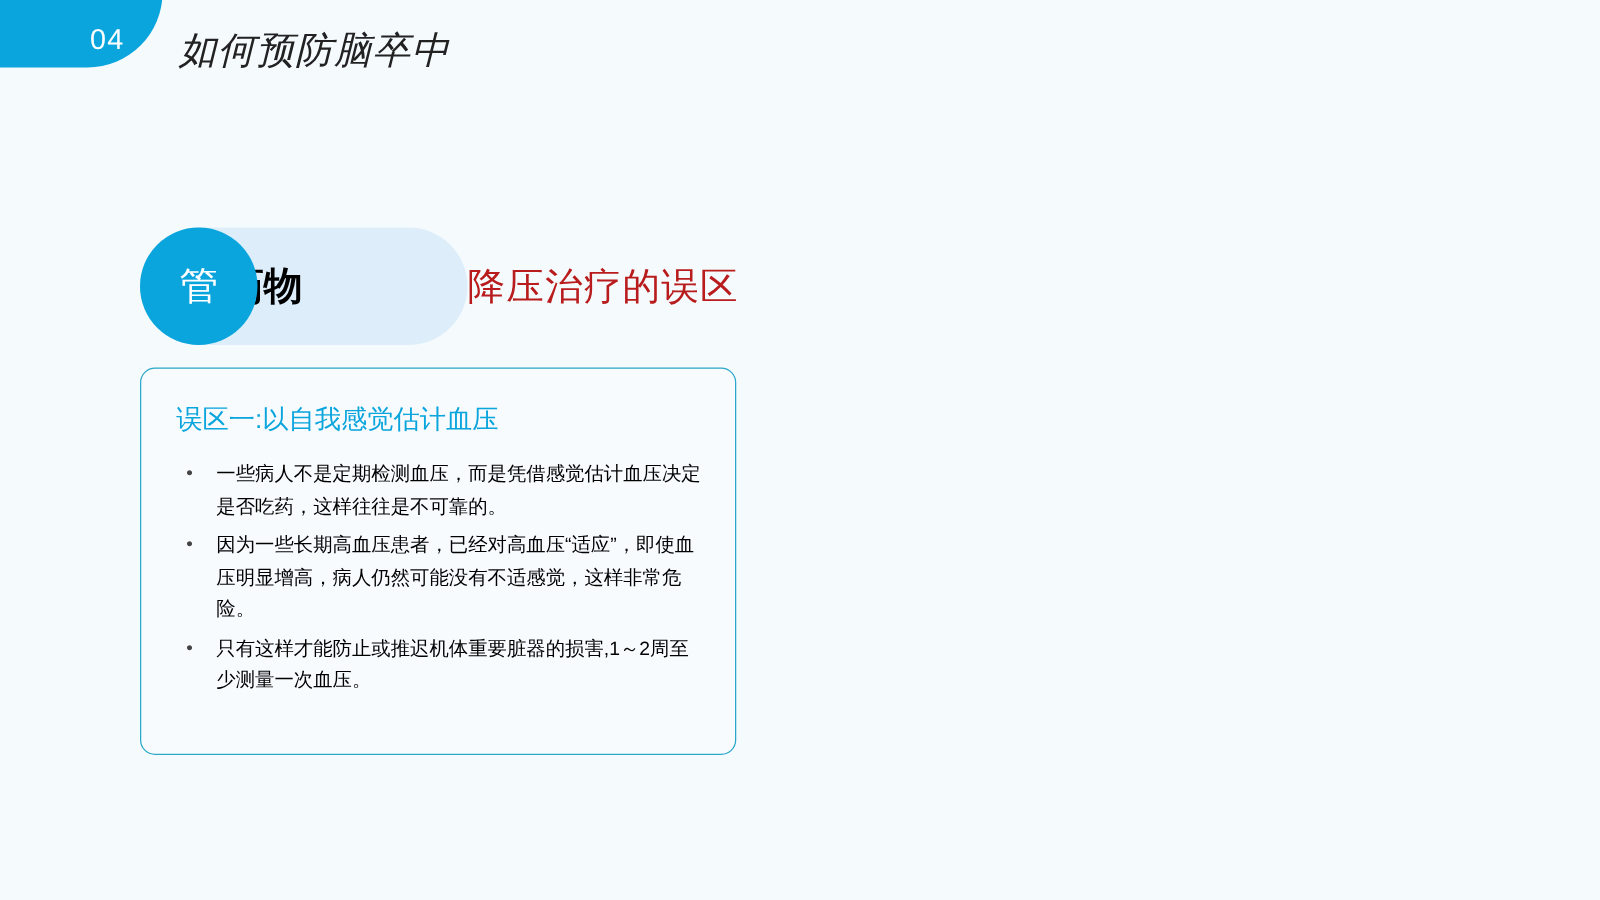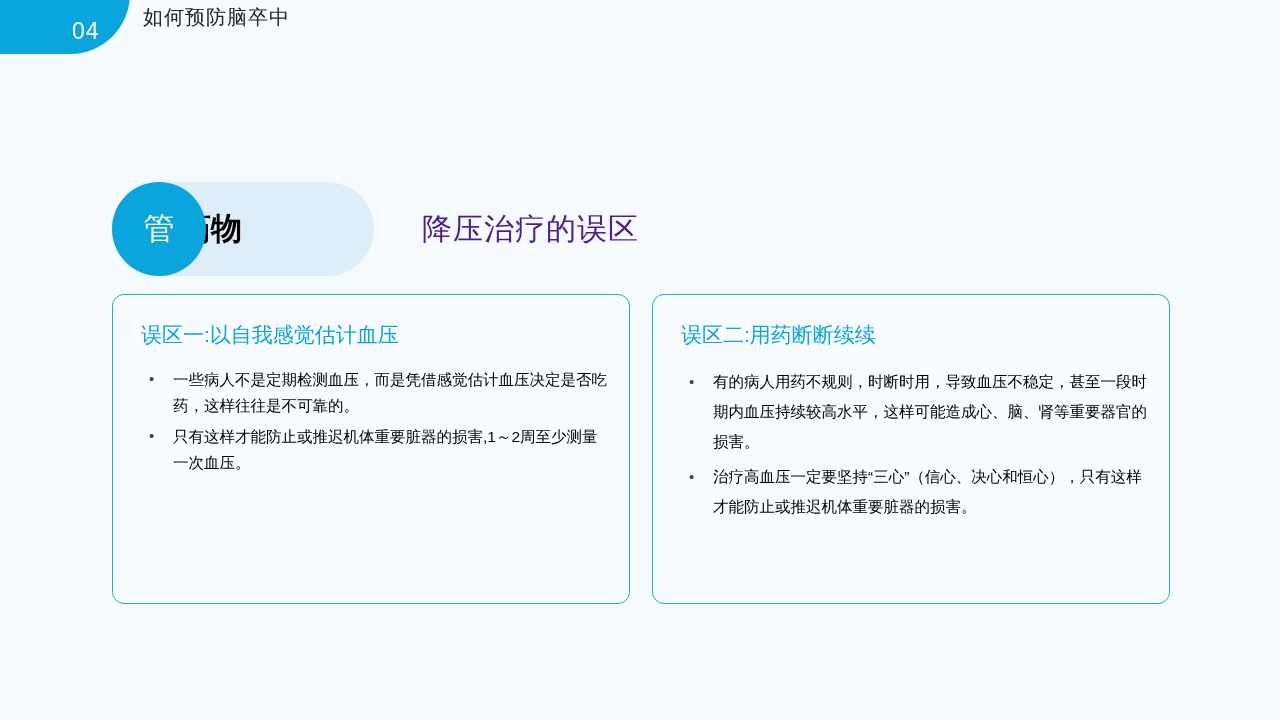--- a/index.html
+++ b/index.html
@@ -34,24 +34,25 @@
     position: absolute;
     left: 72px;
     top: 18px;
     color: #ffffff;
     font-size: 23px;
     letter-spacing: 1px;
   }
   .slide-title {
     position: absolute;
     left: 143px;
-    top: 4px;
-    font-size: 20px;
+    top: 20px;
+    font-size: 30px;
     color: #222222;
     letter-spacing: 1px;
+    font-style: italic;
   }
 
   
   .section-head {
     position: absolute;
     left: 112px;
     top: 182px;
     height: 94px;
     display: flex;
     align-items: center;
@@ -79,37 +80,36 @@
     color: #ffffff;
     font-size: 31px;
   }
   .pill-label {
     margin-left: 68px;
     font-size: 31px;
     color: #000000;
     font-weight: bold;
   }
   .section-title {
-    margin-left: 48px;
     font-size: 30px;
-    color: #4c1d95;
+    color: #b91c1c;
     letter-spacing: 1px;
   }
 
   
   .cards {
     position: absolute;
     left: 112px;
     top: 294px;
     width: 1058px;
     display: flex;
     justify-content: space-between;
   }
   .card {
-    width: 518px;
+    width: 477px;
     min-height: 310px;
     box-sizing: border-box;
     border: 1.5px solid #2aa8c9;
     border-radius: 12px;
     background: #f7fbfd;
     padding: 26px 22px 22px 28px;
   }
   .card-title {
     font-size: 21px;
     color: #0aa5dd;
@@ -157,26 +157,20 @@
     </div>
     <div class="section-title">降压治疗的误区</div>
   </div>
 
   <div class="cards">
 
     <div class="card card-left">
       <div class="card-title">误区一:以自我感觉估计血压</div>
       <ul class="bullets">
         <li>一些病人不是定期检测血压，而是凭借感觉估计血压决定是否吃药，这样往往是不可靠的。</li>
+        <li>因为一些长期高血压患者，已经对高血压“适应”，即使血压明显增高，病人仍然可能没有不适感觉，这样非常危险。</li>
         <li>只有这样才能防止或推迟机体重要脏器的损害,1～2周至少测量一次血压。</li>
       </ul>
     </div>
 
-    <div class="card card-right">
-      <div class="card-title">误区二:用药断断续续</div>
-      <ul class="bullets">
-        <li>有的病人用药不规则，时断时用，导致血压不稳定，甚至一段时期内血压持续较高水平，这样可能造成心、脑、肾等重要器官的损害。</li>
-        <li>治疗高血压一定要坚持“三心”（信心、决心和恒心），只有这样才能防止或推迟机体重要脏器的损害。</li>
-      </ul>
-    </div>
 
   </div>
 </div>
 
 </body></html>

